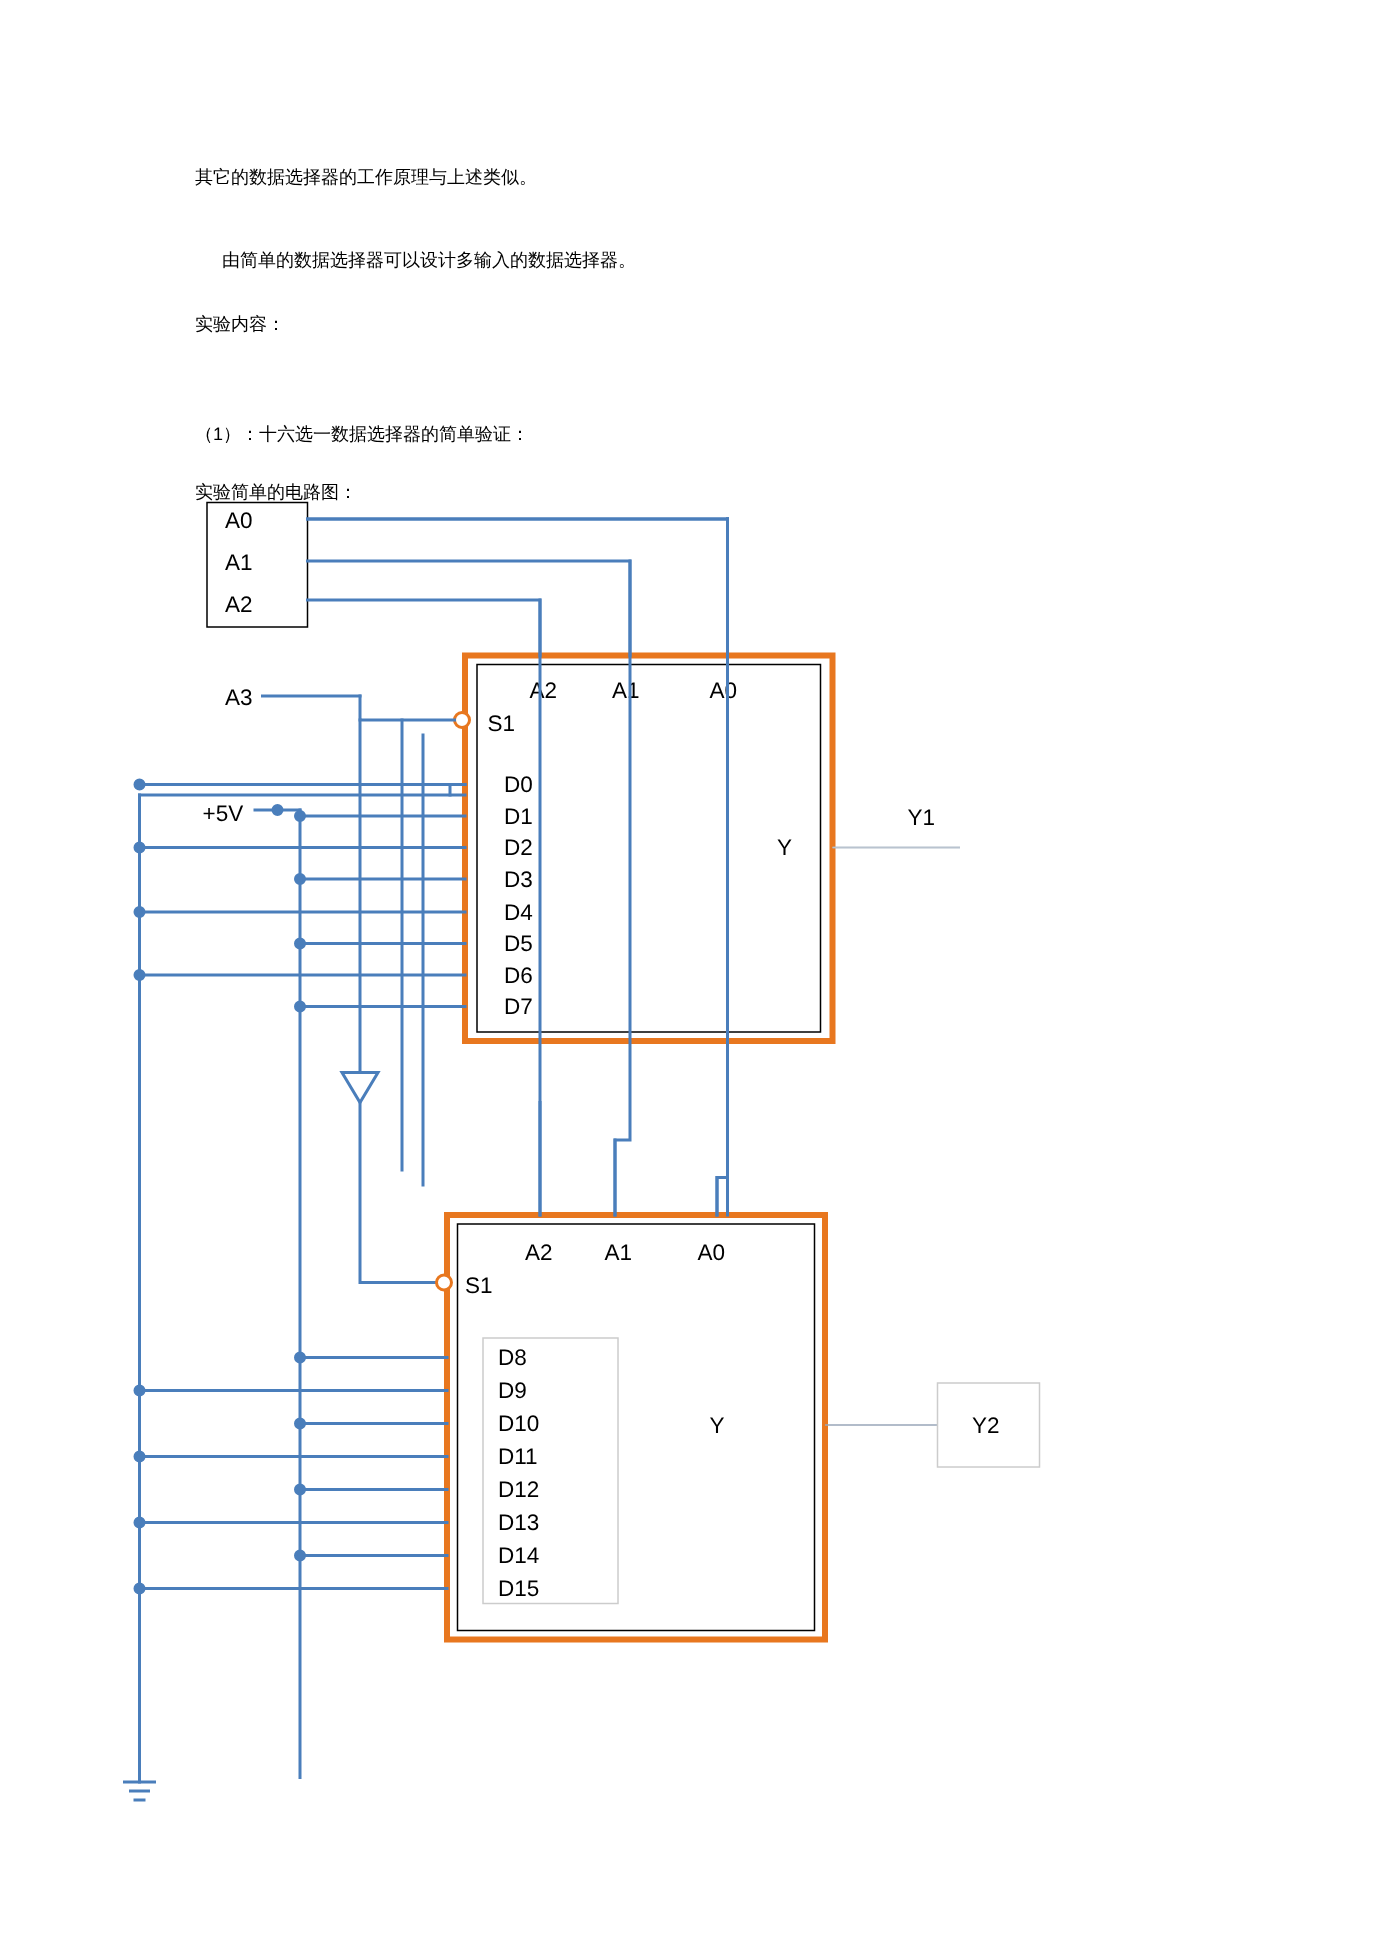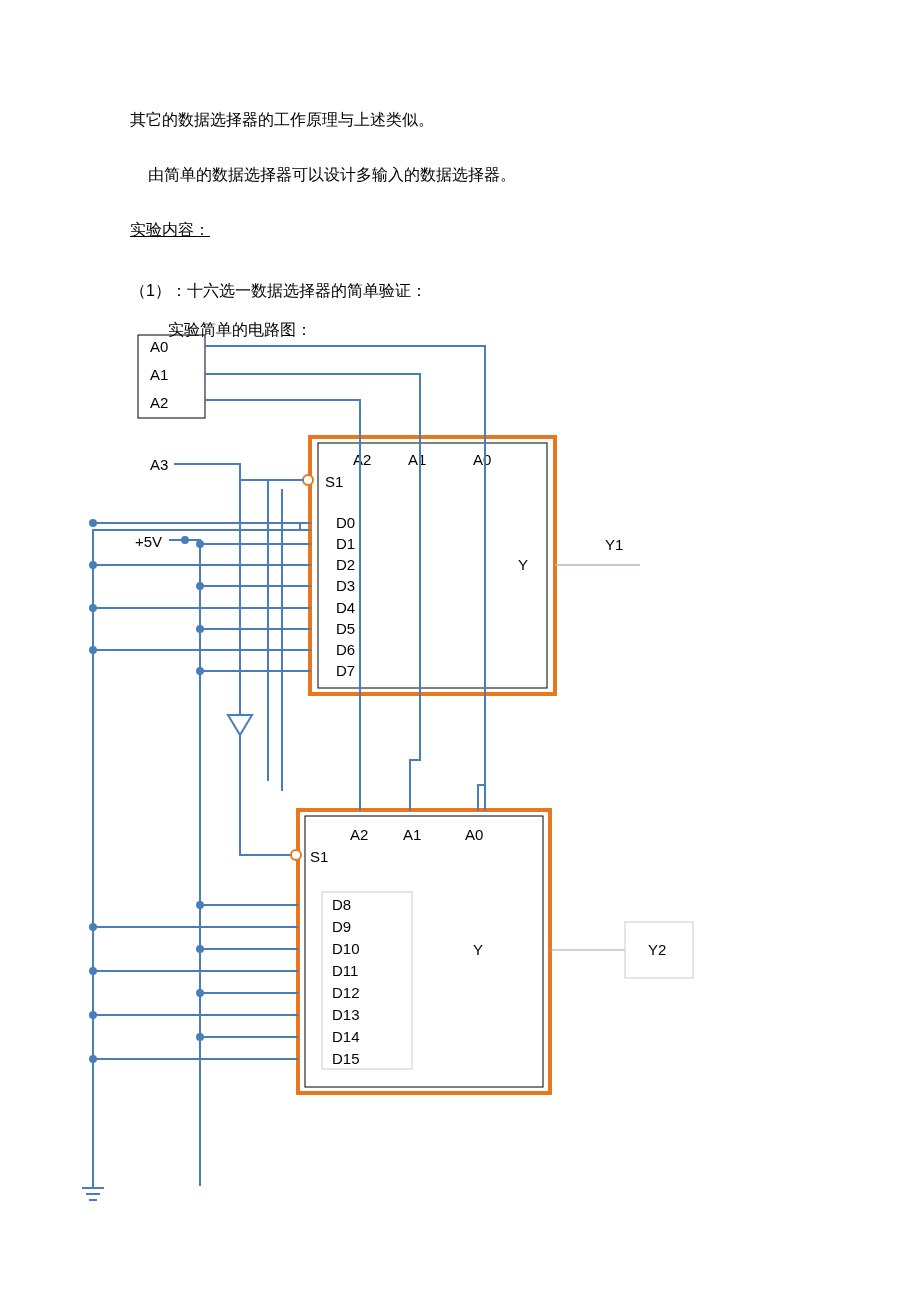--- a/index.html
+++ b/index.html
@@ -5,42 +5,42 @@
   body {
     margin: 0;
     background: #fff;
     font-family: "Microsoft YaHei", "SimSun", Arial, sans-serif;
     width: 920px;
     height: 1303px;
     position: relative;
   }
   .para {
     position: absolute;
-    font-size: 16px;
+    font-size: 12px;
     color: #000;
   }
   .diagram {
     position: absolute;
     left: 0;
     top: 330px;
     width: 735px;
     height: 900px;
   }
   svg { display:block; }
   .chip-lbl { font-family: Arial, "SimSun", sans-serif; font-size: 15px; fill:#000; }
   .ext-lbl { font-family: Arial, "SimSun", sans-serif; font-size: 15px; fill:#000; }
 </style>
 </head>
 <body>
 
 <div class="para" style="left:130px; top:110px;">其它的数据选择器的工作原理与上述类似。</div>
 <div class="para" style="left:148px; top:165px;">由简单的数据选择器可以设计多输入的数据选择器。</div>
-<div class="para" style="left:130px; top:220px;text-decoration:underline;">实验内容：</div>
+<div class="para" style="left:130px; top:208px;">实验内容：</div>
 <div class="para" style="left:130px; top:281px;">（1）：十六选一数据选择器的简单验证：</div>
-<div class="para" style="left:130px; top:320px;margin-left:38px;">实验简单的电路图：</div>
+<div class="para" style="left:130px; top:320px;">实验简单的电路图：</div>
 
 <div class="diagram">
 <svg width="920" height="900" viewBox="0 0 920 900">
 
   <rect x="138" y="5" width="67" height="83" fill="none" stroke="#000" stroke-width="1"></rect>
   <text class="ext-lbl" x="150" y="22">A0</text>
   <text class="ext-lbl" x="150" y="50">A1</text>
   <text class="ext-lbl" x="150" y="78">A2</text>
 
   <text class="ext-lbl" x="150" y="140">A3</text>

